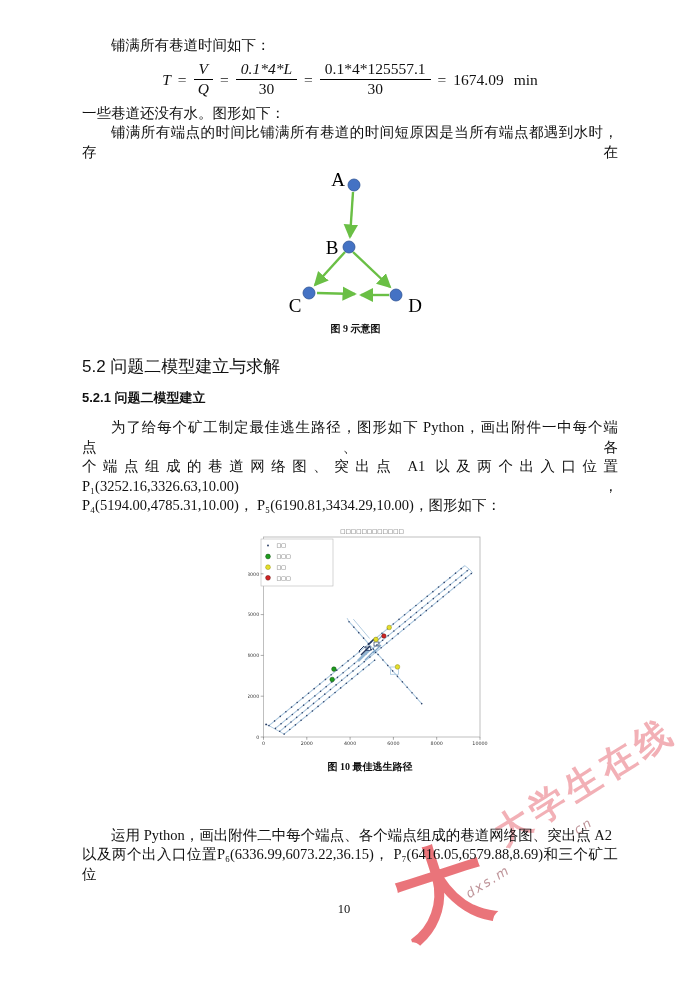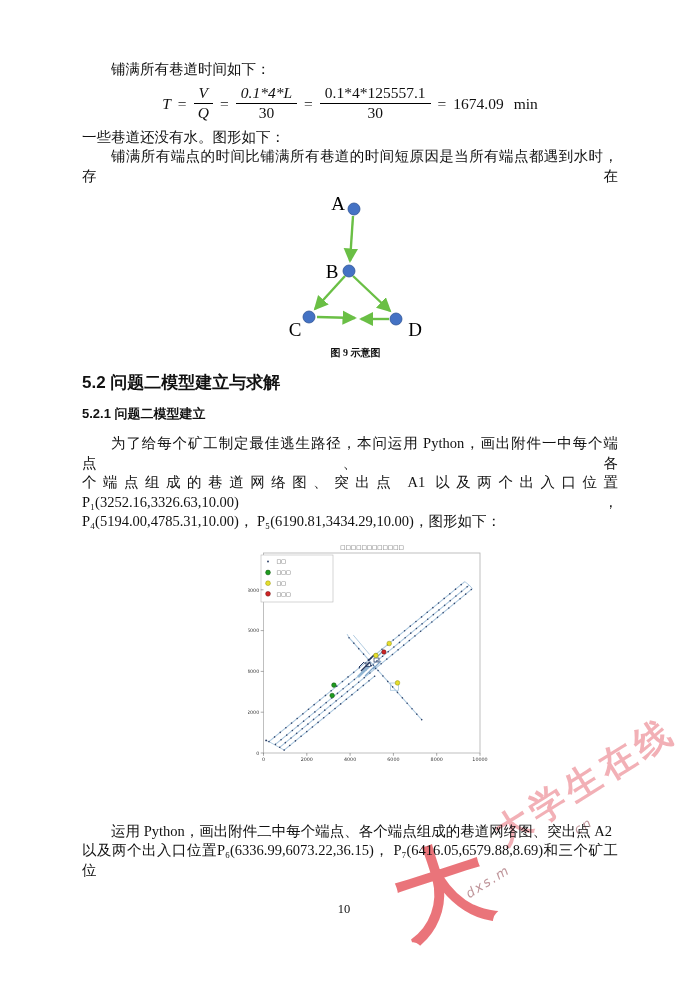--- a/index.html
+++ b/index.html
@@ -1,31 +1,31 @@
 <!DOCTYPE html>
 <html><head>
 <meta charset="utf-8">
 <style>
   html,body{margin:0;padding:0;background:#ffffff;}
   .page{position:relative;width:700px;height:989px;background:#fff;overflow:hidden;
         font-family:"Liberation Serif","DejaVu Serif",serif;color:#111;}
-  .content{position:relative;z-index:1;width:536px;margin:0 auto;padding-top:60px;}
+  .content{position:relative;z-index:1;width:536px;margin:0 auto;padding-top:36px;}
   .bline{font-size:14.5px;line-height:19.5px;white-space:nowrap;}
   .indent{text-indent:2em;}
   .fill{white-space:normal;text-align:justify;text-align-last:justify;}
   
   .formula{display:flex;align-items:center;justify-content:center;gap:7px;
            font-size:15.5px;height:44px;margin:2px 0;}
   .frac{display:inline-flex;flex-direction:column;align-items:center;line-height:1.2;}
   .frac .num{border-bottom:1.2px solid #000;padding:0 5px;}
   .it{font-style:italic;}
   .unit{margin-left:3px;}
   
-  .h52{font-family:"Liberation Sans","DejaVu Sans",sans-serif;font-weight:bold;
-       font-size:17px;line-height:22px;margin-top:12px;}
+  .h52{font-family:"Liberation Sans","DejaVu Sans",sans-serif;font-weight:normal;
+       font-size:17px;line-height:22px;margin-top:20px;}
   .h521{font-family:"Liberation Sans","DejaVu Sans",sans-serif;font-weight:bold;
         font-size:13px;line-height:20px;margin-top:10px;}
   .para-block{margin-top:10px;}
   
   .fig9wrap{margin-top:4px;margin-left:186px;width:175px;}
   .figcap{font-weight:bold;font-size:10px;text-align:center;margin-top:2px;}
   .fig10wrap{margin-top:8px;margin-left:166px;width:244px;}
   .fig10wrap .figcap{margin-top:6px;}
   .para-bottom{margin-top:52px;}
   .pagenum{position:absolute;left:0;right:12px;top:902px;text-align:center;
@@ -115,21 +115,21 @@
           <text x="147" y="146">D</text>
         </g>
       </svg>
       <div class="figcap">图 9 示意图</div>
     </div>
 
     <div class="h52">5.2  问题二模型建立与求解</div>
     <div class="h521">5.2.1 问题二模型建立</div>
 
     <div class="para-block">
-      <div class="bline indent fill">为了给每个矿工制定最佳逃生路径，本问运用 Python，画出附件一中每个端点、各</div>
+      <div class="bline indent fill">为了给每个矿工制定最佳逃生路径，图形如下 Python，画出附件一中每个端点、各</div>
       <div class="bline fill">个端点组成的巷道网络图、突出点 A1 以及两个出入口位置P₁(3252.16,3326.63,10.00)，</div>
       <div class="bline">P₄(5194.00,4785.31,10.00)， P₅(6190.81,3434.29,10.00)，图形如下：</div>
     </div>
 
     <div class="fig10wrap">
       <svg width="244" height="226" viewBox="0 0 244 226">
 
         <text x="124" y="9" text-anchor="middle" font-size="5.6" fill="#444">□□□□□□□□□□□□</text>
 
         <rect x="15.5" y="13" width="216.5" height="200" fill="#ffffff" stroke="#b0b0b0" stroke-width="0.8"></rect>
@@ -220,20 +220,21 @@
           <line x1="12.7" y1="49.8" x2="15.5" y2="49.8"></line>
         </g>
         <g font-size="4.8" fill="#333" text-anchor="end">
           <text x="11.2" y="214.7">0</text>
           <text x="11.2" y="173.9">2000</text>
           <text x="11.2" y="133.1">4000</text>
           <text x="11.2" y="92.3">6000</text>
           <text x="11.2" y="51.5">8000</text>
         </g>
       </svg>
+      <div class="figcap">图 10 最佳逃生路径</div>
     </div>
 
     <div class="para-bottom">
       <div class="bline indent">运用 Python，画出附件二中每个端点、各个端点组成的巷道网络图、突出点 A2</div>
       <div class="bline fill">以及两个出入口位置P₆(6336.99,6073.22,36.15)， P₇(6416.05,6579.88,8.69)和三个矿工位</div>
     </div>
 
   </div>
 
   <div class="pagenum">10</div>

